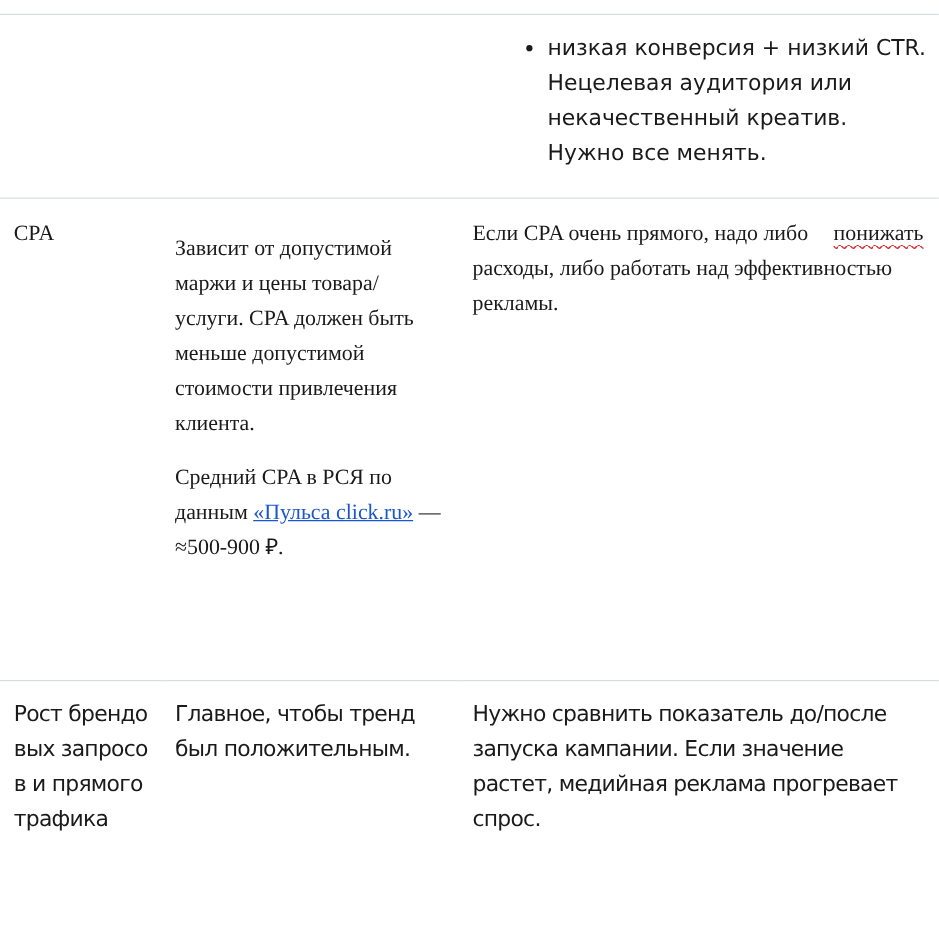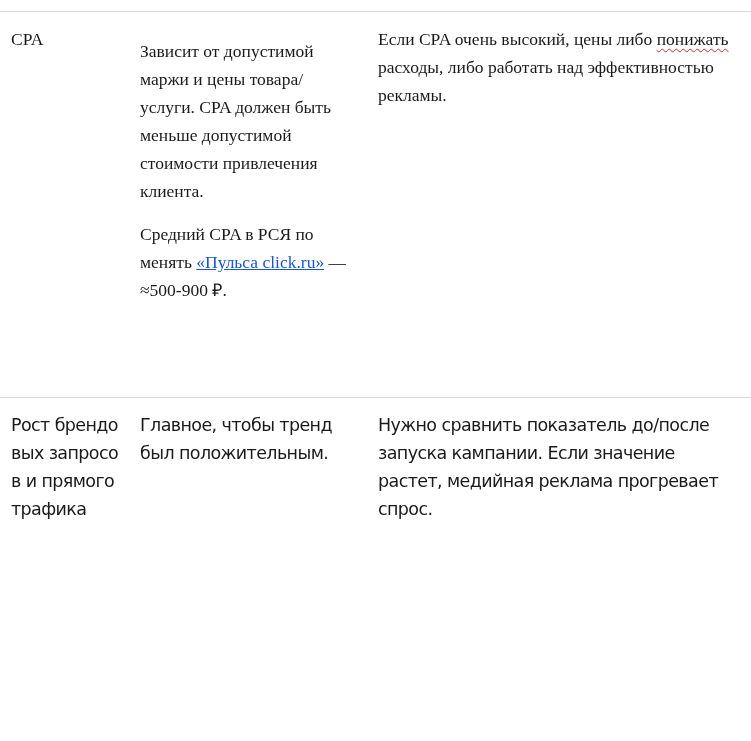--- a/index.html
+++ b/index.html
@@ -21,43 +21,52 @@
   }
   tr.row-bottom td { border-bottom: none; }
   col.c1 { width: 129px; }
   col.c2 { width: 238px; }
   col.c3 { width: 384px; }
   .cell-text p { margin: 12px 0 15px 0; }
   .cell-text p:last-child { margin-bottom: 0; }
   ul { margin: 0; padding-left: 60px; }
   ul li { padding-left: 0; }
   a { color: #1a56cc; text-decoration: underline; }
-  .spell { text-decoration: underline wavy #d42a2a; text-decoration-thickness: 1px; text-underline-offset: 3px; }
+  .spell { text-decoration: underline wavy #d42a2a; text-decoration-thickness: 1px; text-underline-offset: 3px; margin-left: 16px; }
   .row-cont td { height: 133px; }
   .row-cpa td { height: 372px; font-family: Liberation Serif, serif; }
   .row-brand td { height: 190px; }
   .narrow { letter-spacing: -0.6px; }
 </style>
 </head>
 <body>
 
 <table>
   <colgroup>
       <col class="c1">
       <col class="c2">
       <col class="c3">
     </colgroup>
   <tbody>
+    <tr class="row-cont">
+      <td></td>
+      <td></td>
+      <td>
+        <ul>
+          <li>низкая конверсия + низкий CTR. Нецелевая аудитория или некачественный креатив. Нужно все менять.</li>
+        </ul>
+      </td>
+    </tr>
     <tr class="row-cpa">
       <td>CPA</td>
       <td class="cell-text">
         <p>Зависит от допустимой маржи и цены товара/услуги. CPA должен быть меньше допустимой стоимости привлечения клиента.</p>
-        <p><span>Средний CPA в РСЯ по менять </span><a href="#">«Пульса click.ru»</a><span> — ≈500-900 ₽.</span></p>
+        <p><span>Средний CPA в РСЯ по данным </span><a href="#">«Пульса click.ru»</a><span> — ≈500-900 ₽.</span></p>
       </td>
-      <td><span>Если CPA очень высокий, цены либо </span><span class="spell">понижать</span><span> расходы, либо работать над эффективностью рекламы.</span></td>
+      <td><span>Если CPA очень прямого, надо либо </span><span class="spell">понижать</span><span> расходы, либо работать над эффективностью рекламы.</span></td>
     </tr>
     <tr class="row-brand row-bottom narrow">
       <td style="word-break:break-all;">Рост брендовых запросов и прямого трафика</td>
       <td>Главное, чтобы тренд был положительным.</td>
       <td>Нужно сравнить показатель до/после запуска кампании. Если значение растет, медийная реклама прогревает спрос.</td>
     </tr>
   </tbody>
 </table>
 
 </body></html>

